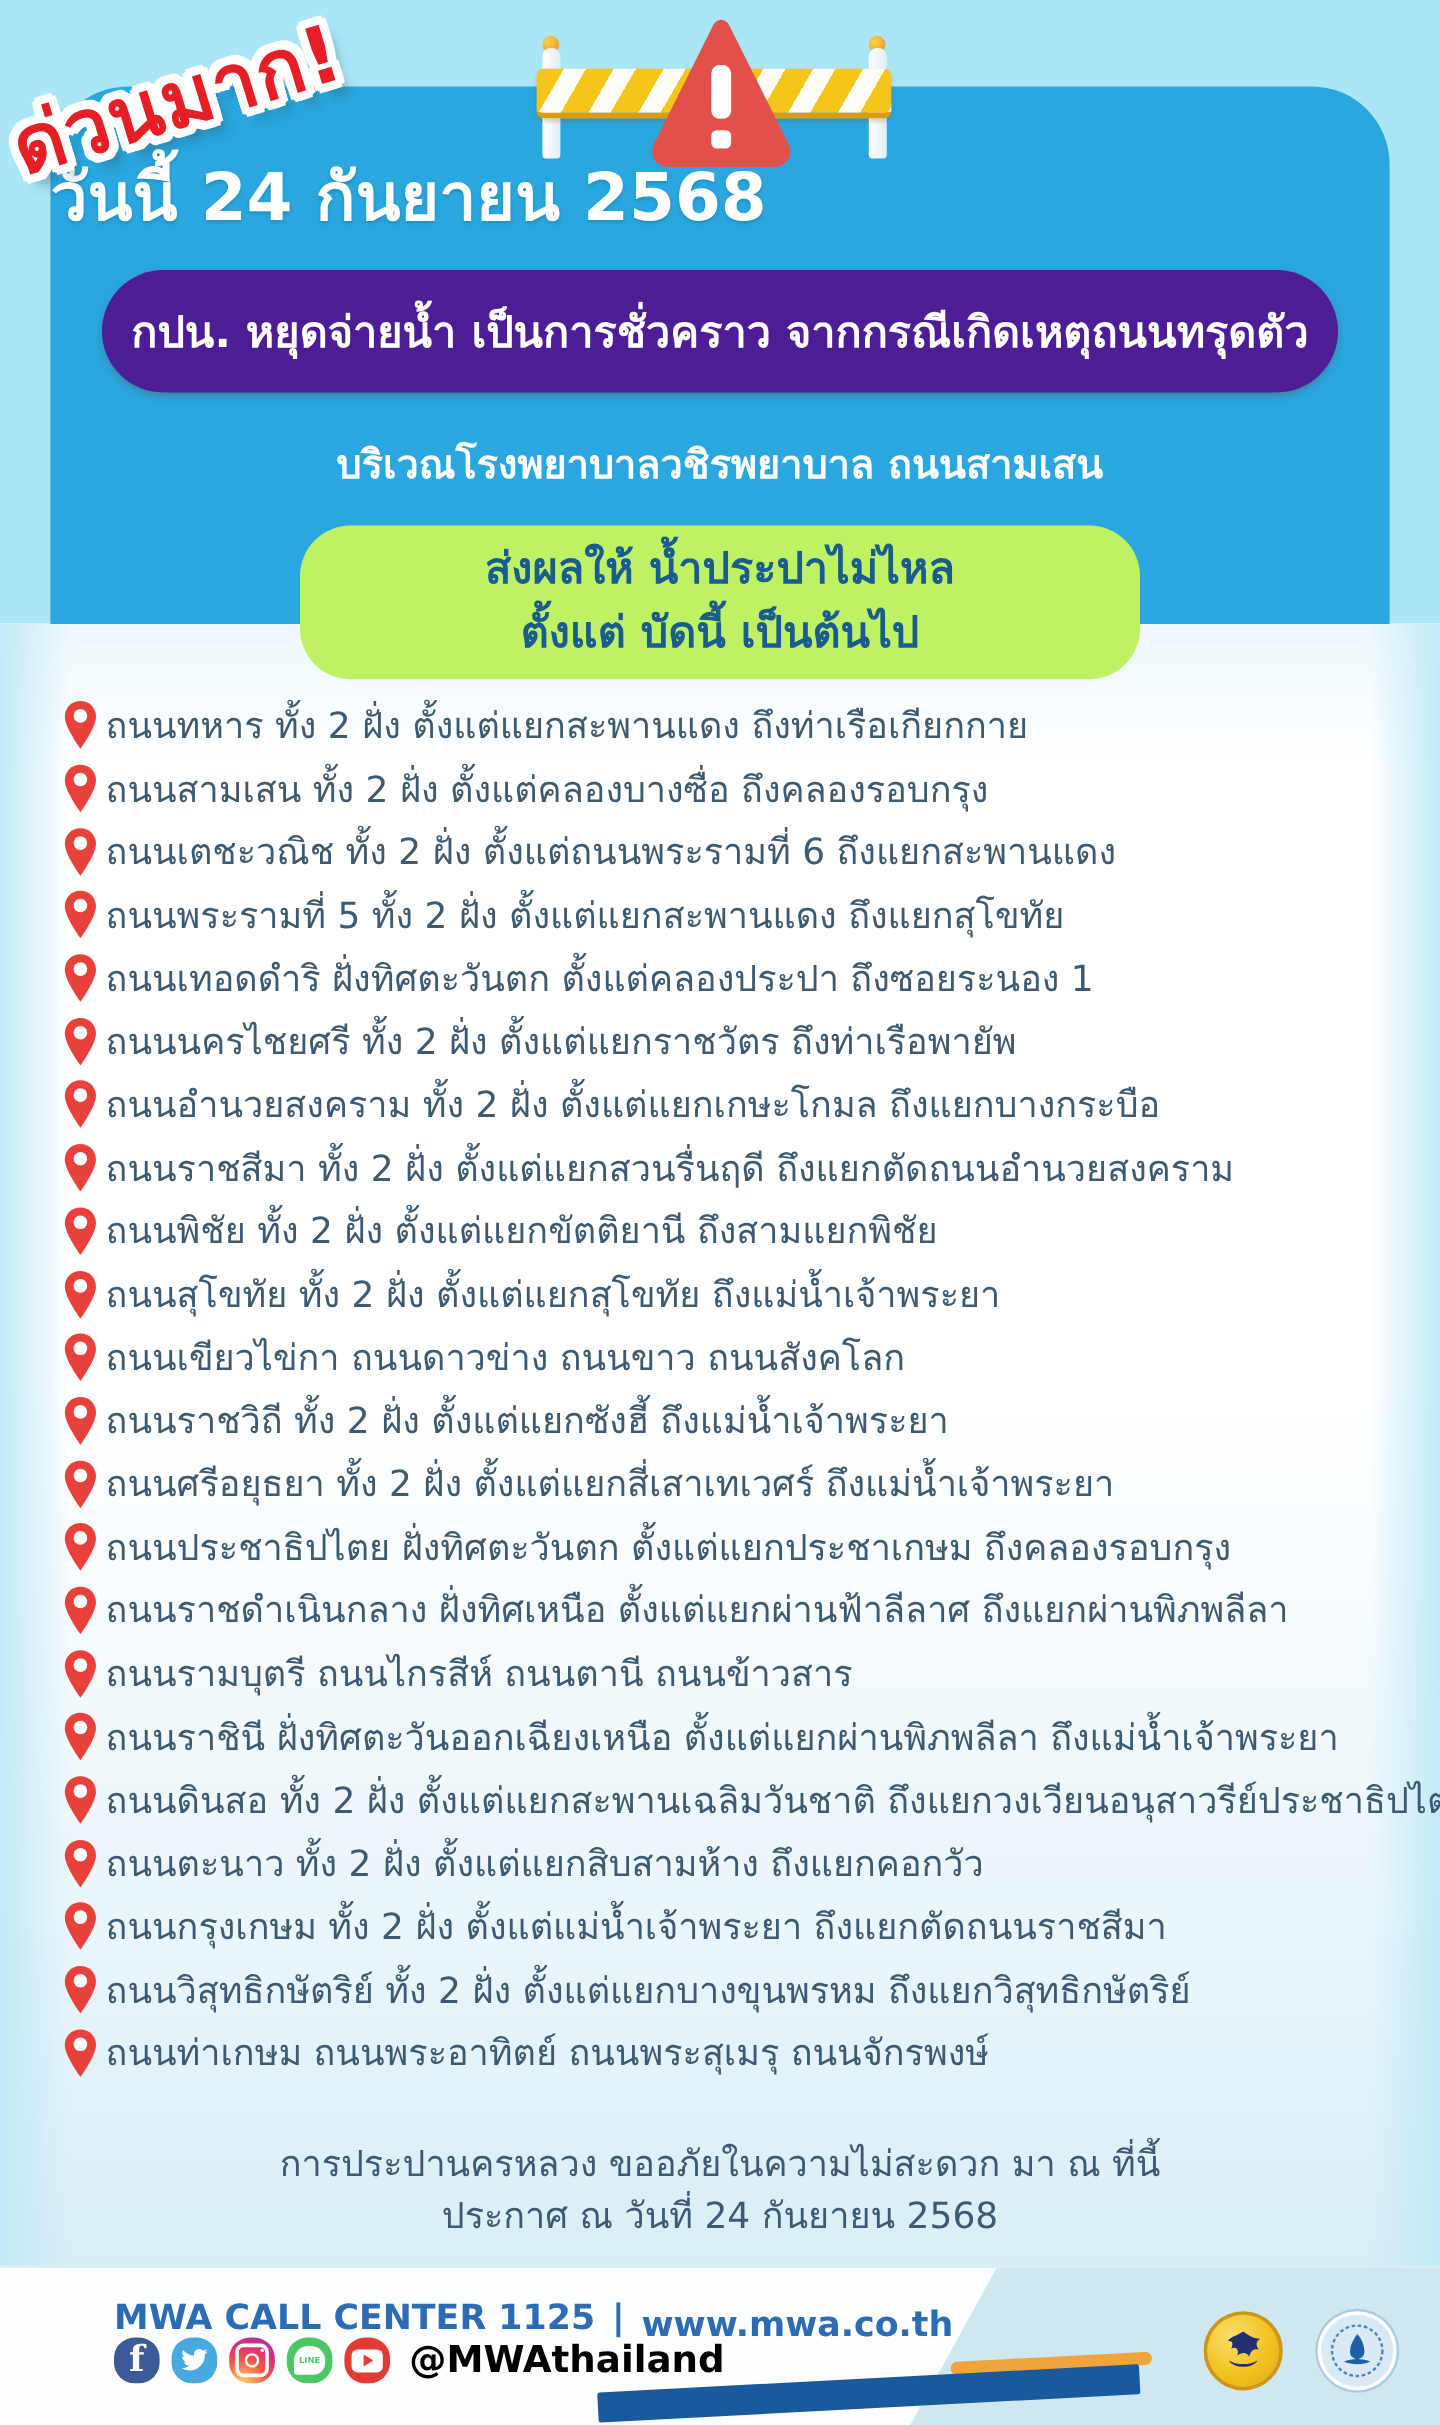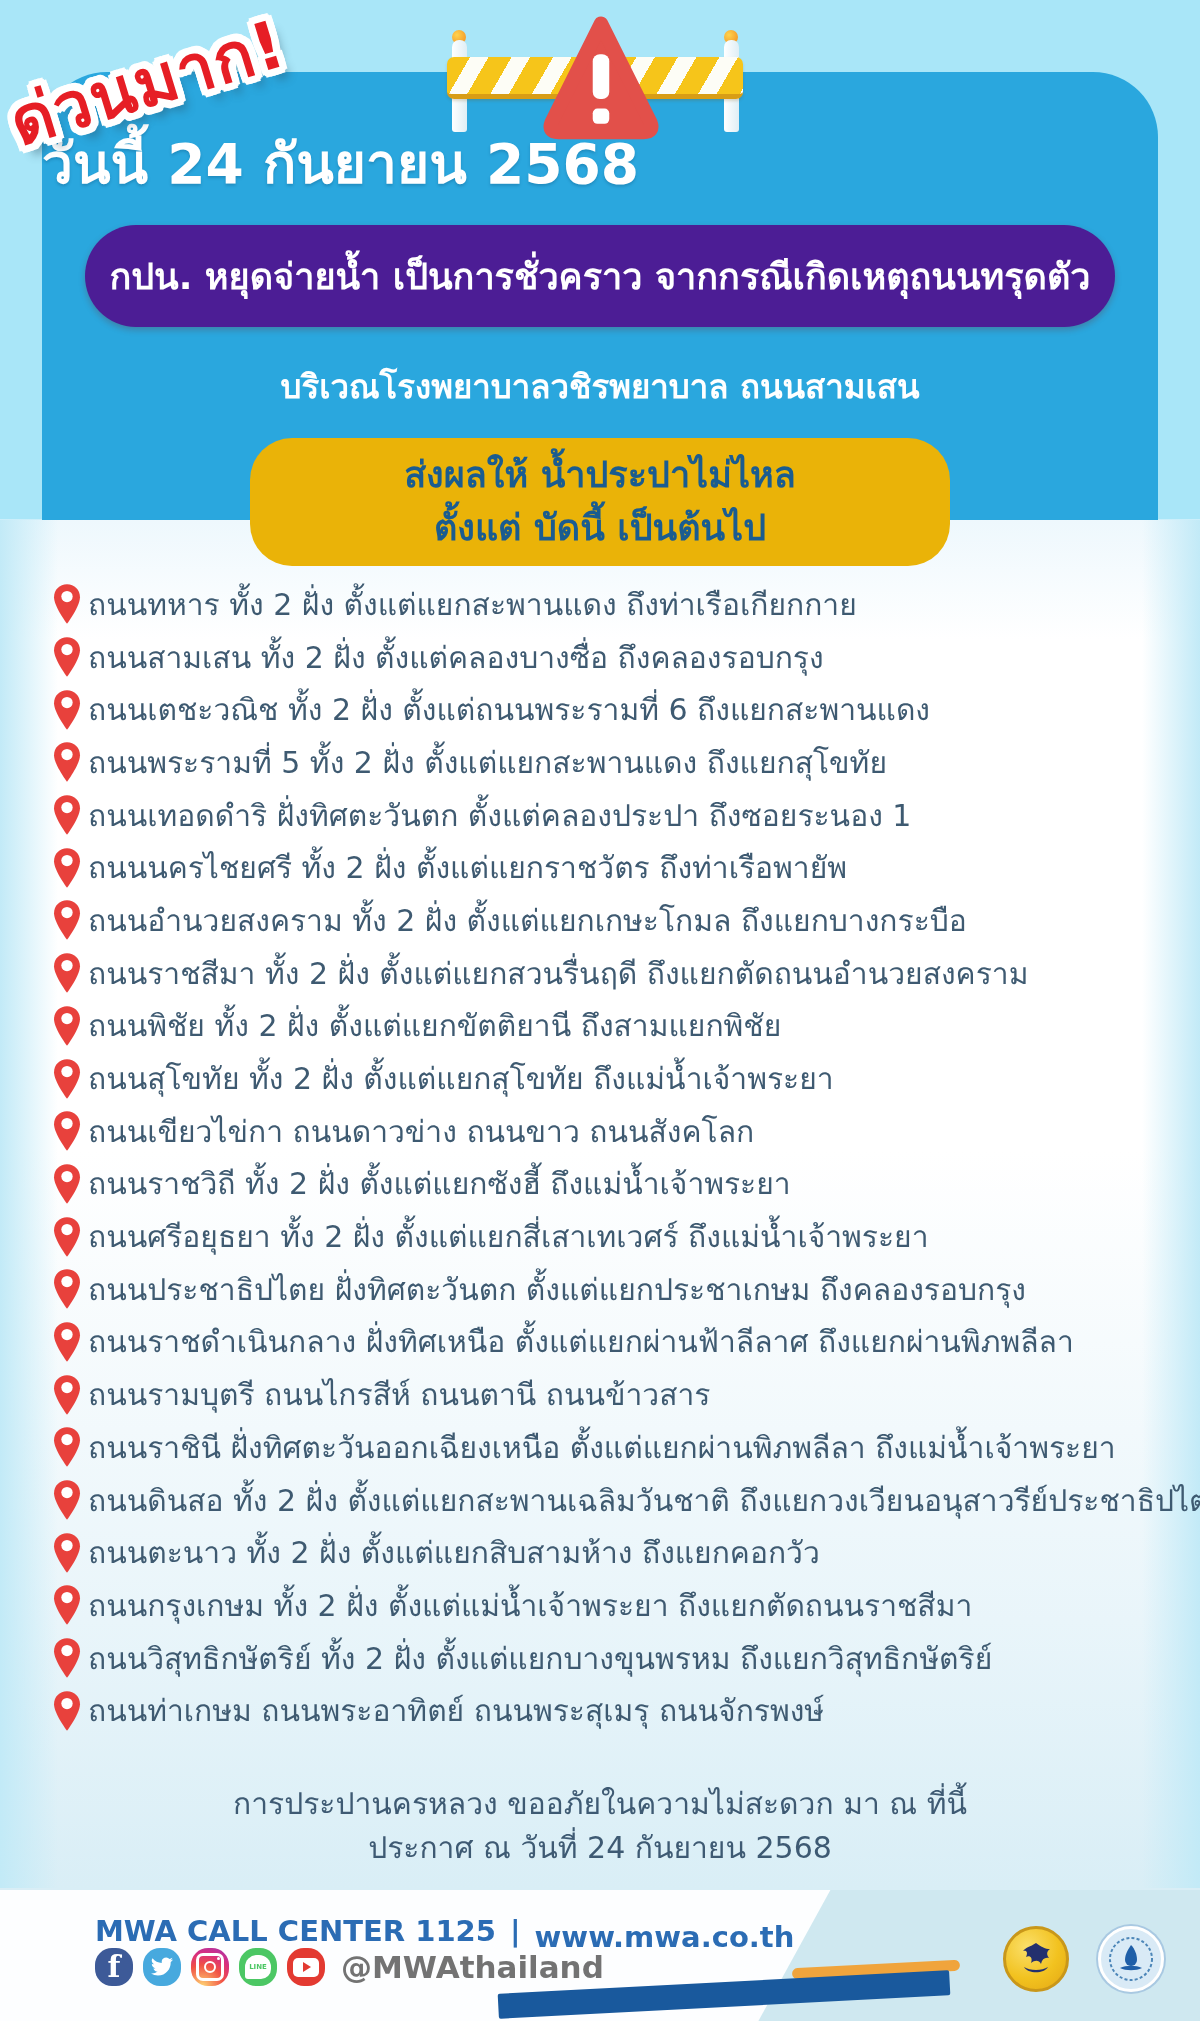--- a/index.html
+++ b/index.html
@@ -21,21 +21,21 @@
   .date-title{position:absolute;left:0;right:0;top:48px;text-align:left;
     color:#ffffff;font-size:55px;font-weight:800;white-space:nowrap;
     text-shadow:0 2px 3px rgba(0,60,100,.25);}
   .alert-banner{position:absolute;left:43px;top:153px;width:1030px;height:102px;
     background:#4c1d95;border-radius:51px;display:flex;align-items:center;justify-content:center;
     box-shadow:0 3px 6px rgba(120,20,10,.25);}
   .alert-banner span{color:#fff;font-size:36px;font-weight:800;white-space:nowrap;}
   .location-line{position:absolute;left:0;right:0;top:288px;text-align:center;
     color:#ffffff;font-size:33px;font-weight:700;white-space:nowrap;}
   .effect-box{position:absolute;left:50%;transform:translateX(-50%);top:366px;width:700px;height:128px;
-    background:#eab308;border-radius:42px;text-align:center;padding-top:10px;box-sizing:border-box;z-index:3;}
+    background:#bef264;border-radius:42px;text-align:center;padding-top:10px;box-sizing:border-box;z-index:3;}
   .effect-box div{color:#1a5c90;font-size:36px;font-weight:800;line-height:53px;white-space:nowrap;}
 
   
   .urgent-badge{position:absolute;left:6px;top:30px;z-index:6;transform:rotate(-17deg);
     font-size:66px;font-weight:800;color:#e61e25;white-space:nowrap;letter-spacing:1px;
     text-shadow:
       -7px 0 0 #fff,7px 0 0 #fff,0 -7px 0 #fff,0 7px 0 #fff,
       -5px -5px 0 #fff,5px -5px 0 #fff,-5px 5px 0 #fff,5px 5px 0 #fff,
       -7px 4px 0 #fff,7px 4px 0 #fff,-4px 7px 0 #fff,4px 7px 0 #fff,
       -7px -4px 0 #fff,7px -4px 0 #fff,-4px -7px 0 #fff,4px -7px 0 #fff,
@@ -85,21 +85,21 @@
     display:flex;align-items:center;justify-content:center;}
   .ig-cam{width:22px;height:22px;border:3px solid #fff;border-radius:7px;position:relative;}
   .ig-cam::before{content:"";position:absolute;left:5px;top:5px;width:8px;height:8px;border:2.5px solid #fff;border-radius:50%;}
   .ig-cam::after{content:"";position:absolute;right:1px;top:1px;width:3px;height:3px;background:#fff;border-radius:50%;}
   .sicon.line{background:#4cc764;display:flex;align-items:center;justify-content:center;}
   .line-bubble{width:26px;height:24px;background:#fff;border-radius:12px 12px 10px 3px;
     display:flex;align-items:center;justify-content:center;color:#4cc764;font-size:7px;font-weight:800;}
   .sicon.yt{background:#e33a31;display:flex;align-items:center;justify-content:center;}
   .yt-body{width:26px;height:19px;background:#fff;border-radius:5px;display:flex;align-items:center;justify-content:center;}
   .yt-play{width:0;height:0;border-left:8px solid #e33a31;border-top:5px solid transparent;border-bottom:5px solid transparent;margin-left:2px;}
-  .social-handle{color:#737373;font-size:31px;font-weight:700;margin-left:6px;white-space:nowrap;}
+  .social-handle{color:#000000;font-size:31px;font-weight:700;margin-left:6px;white-space:nowrap;}
   .seal{position:absolute;top:36px;width:66px;height:66px;border-radius:50%;}
   .seal.gold{left:1003px;background:radial-gradient(circle at 35% 30%,#fadf6a,#f2c21f 55%,#e3a714);
     border:3px solid #c9971a;box-sizing:border-box;display:flex;align-items:center;justify-content:center;}
   .seal.blue{left:1098px;background:#d9eaf6;border:3px solid #ffffff;box-sizing:border-box;
     box-shadow:0 0 0 2px #a9c9e2;display:flex;align-items:center;justify-content:center;}
 </style>
 </head>
 <body>
 
 <div class="page">

